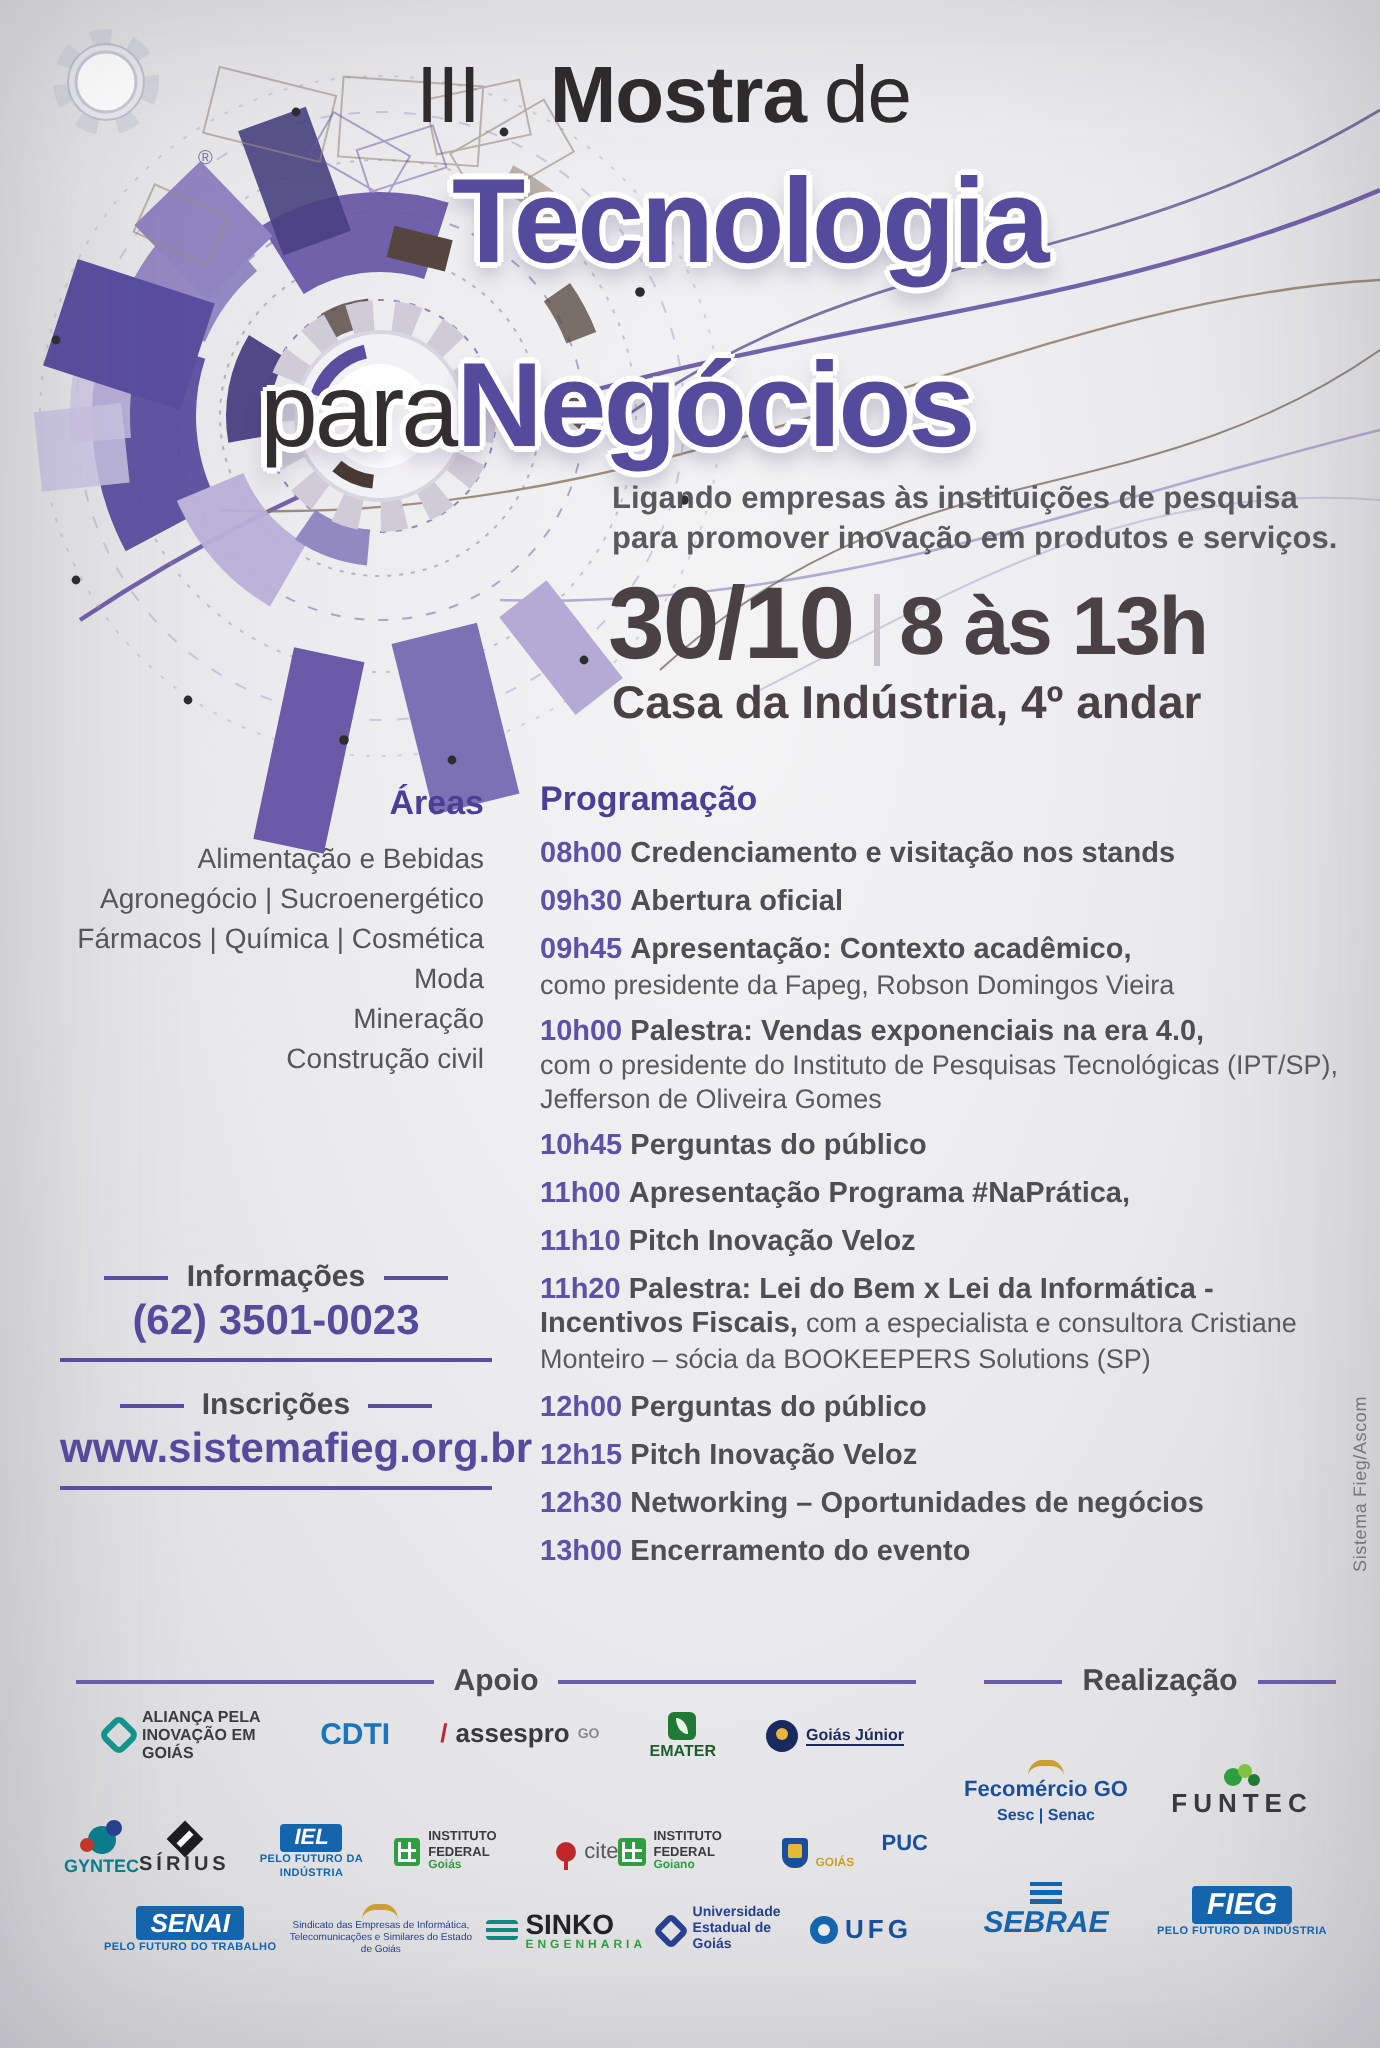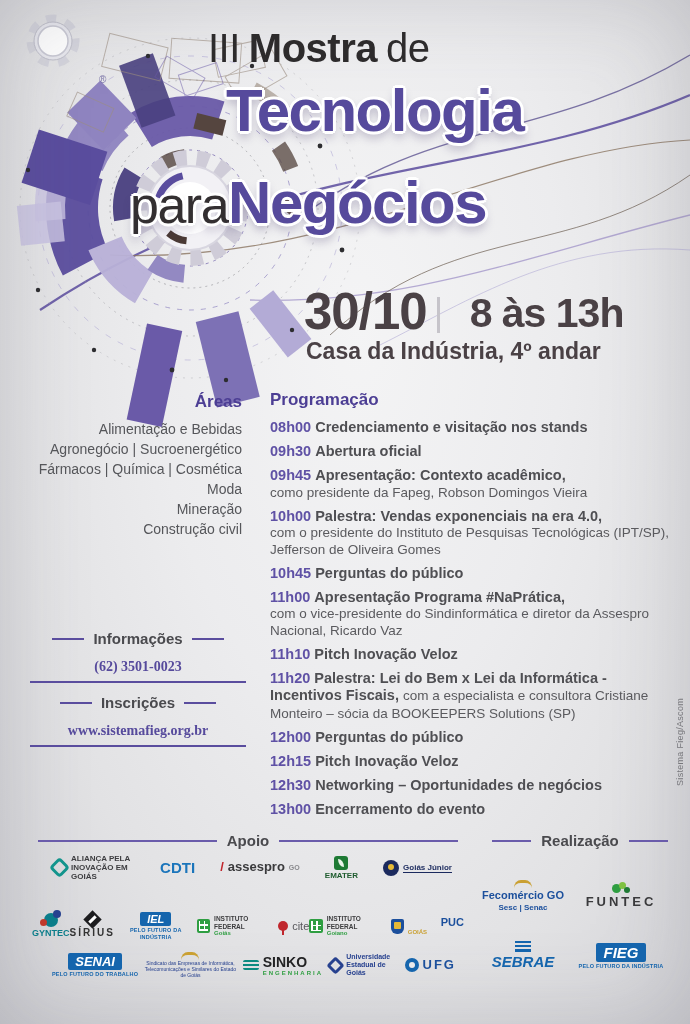--- a/index.html
+++ b/index.html
@@ -9,37 +9,37 @@
     background: radial-gradient(ellipse at 52% 32%, #f4f4f5 0%, #ececee 40%, #e2e2e4 70%, #d2d2d6 100%); }
   .poster::after { content:""; position:absolute; inset:0; pointer-events:none;
     box-shadow: inset 0 0 90px rgba(80,80,95,.22); }
 
   svg.decor { position:absolute; pointer-events:none; }
 
   
   .t-line { position:absolute; white-space:nowrap; z-index:5; }
   .t1 { left:208px; top:26px; font-size:40px; color:#2d2b2c; letter-spacing:-0.5px; }
   .t1 .sp { margin-right:9px; }
-  .t1 b { font-weight:800; }
+  .t1 b { font-weight:800;margin-left:26px; }
   .outline { text-shadow:-2px -2px 0 #fff, 2px -2px 0 #fff, -2px 2px 0 #fff, 2px 2px 0 #fff,
     0 -3px 0 #fff, 0 3px 0 #fff, -3px 0 0 #fff, 3px 0 0 #fff, 0 6px 10px rgba(60,50,100,.35); }
   .t2 { left:226px; top:76px; font-size:60px; font-weight:800; color:#564a9c; letter-spacing:-1.5px; }
   .t3 { left:130px; top:148px; font-size:60px; letter-spacing:-1.5px;margin-top:20px; }
   .t3 .lt { font-weight:400; font-size:52px; color:#332f31; }
   .t3 .bd { font-weight:800; color:#564a9c; }
 
   .rmark { position:absolute; left:99px; top:74px; font-size:10px; color:#7b74a8; z-index:6; }
 
   
   .subtitle { position:absolute; left:306px; top:240px; width:368px; font-size:15.5px; line-height:20px;
     font-weight:700; color:#595a5e; z-index:5; }
   .daterow { position:absolute; left:304px; top:282px; display:flex; align-items:center; z-index:5; color:#4a4145; }
   .d-date { font-size:51px; font-weight:800; letter-spacing:-1px; }
   .d-sep { width:3px; height:36px; background:#c6c4ca; margin:6px 10px 0 10px; }
-  .d-time { font-size:41px; font-weight:800; letter-spacing:-1px; padding-top:4px;margin-left:20px; }
+  .d-time { font-size:41px; font-weight:800; letter-spacing:-1px; padding-top:4px; }
   .venue { position:absolute; left:306px; top:338px; font-size:23px; font-weight:800; color:#4a4145; z-index:5; }
 
   
   .areas { position:absolute; left:30px; top:392px; width:212px; text-align:right; z-index:5; }
   .areas .hd { font-size:17px; font-weight:800; color:#4c3e94; margin-bottom:7px; }
   .areas .it { display:block; font-size:14px; line-height:20px; color:#55565a; font-weight:400; }
 
   
   .prog { position:absolute; left:270px; top:390px; width:400px; z-index:5; }
   .prog .hd { font-size:17px; font-weight:800; color:#4c3e94; margin-bottom:9px; }
@@ -48,21 +48,21 @@
   .ptit { font-weight:700; }
   .pdet { font-size:13.5px; line-height:16.5px; font-weight:400; color:#5a5a5e; }
   .pdet.blk { display:block; }
 
   
   .sideblock { position:absolute; width:216px; left:30px; text-align:center; z-index:5; }
   .ib1 { top:630px; } .ib2 { top:694px; }
   .sb-head { display:flex; align-items:center; justify-content:center; gap:9px;
     font-size:15px; font-weight:800; color:#4a4a4e; }
   .sb-head .ln { width:32px; height:2px; background:#5a4d9e; }
-  .sb-val { font-size:14px; font-weight:800; color:#564a9c; margin-top:12px;font-family:Liberation Serif, serif; }
+  .sb-val { font-size:21px; font-weight:800; color:#564a9c; margin-top:2px; }
   .sb-rule { height:2px; background:#5a4d9e; margin-top:6px; }
 
   
   .sec-head { position:absolute; display:flex; align-items:center; gap:10px;
     font-size:15px; font-weight:800; color:#4a4a4e; z-index:5; }
   .sec-head .ln { flex:1; height:2px; background:#6a5cab; }
   .apoio-head { left:38px; top:832px; width:420px; }
   .real-head { left:492px; top:832px; width:176px;text-align:right; }
 
   .lrow { position:absolute; display:flex; align-items:center; justify-content:space-between; z-index:5; }
@@ -208,20 +208,21 @@
       <circle r="15" fill="#ffffff" stroke="#c9c9d4" stroke-width="1.5"></circle>
     </g>
   </svg>
 
   <span class="rmark">®</span>
 
   <div class="t-line t1"><span class="sp">III</span><b class="sp">Mostra</b><span>de</span></div>
   <div class="t-line t2 outline">Tecnologia</div>
   <div class="t-line t3"><span class="lt outline">para</span><span class="bd outline">Negócios</span></div>
 
+  <div class="subtitle">Ligando empresas às instituições de pesquisa para promover inovação em produtos e serviços.</div>
 
   <div class="daterow">
     <span class="d-date">30/10</span>
     <span class="d-sep"></span>
     <span class="d-time">8 às 13h</span>
   </div>
   <div class="venue">Casa da Indústria, 4º andar</div>
 
   <div class="areas">
     <div class="hd">Áreas</div>
@@ -254,21 +255,20 @@
       <span class="ptit">Palestra: Vendas exponenciais na era 4.0,</span>
       <span class="pdet blk">com o presidente do Instituto de Pesquisas Tecnológicas (IPT/SP), Jefferson de Oliveira Gomes</span>
     </div>
     <div class="prog-item">
       <span class="ptime">10h45</span>
       <span class="ptit">Perguntas do público</span>
     </div>
     <div class="prog-item">
       <span class="ptime">11h00</span>
       <span class="ptit">Apresentação Programa #NaPrática,</span>
-      <span class="pdet blk">com o vice-presidente do Sindinformática e diretor da Assespro Nacional, Ricardo Vaz</span>
     </div>
     <div class="prog-item">
       <span class="ptime">11h10</span>
       <span class="ptit">Pitch Inovação Veloz</span>
     </div>
     <div class="prog-item">
       <span class="ptime">11h20</span>
       <span class="ptit">Palestra: Lei do Bem x Lei da Informática - Incentivos Fiscais,</span>
       <span class="pdet">com a especialista e consultora Cristiane Monteiro – sócia da BOOKEEPERS Solutions (SP)</span>
     </div>

